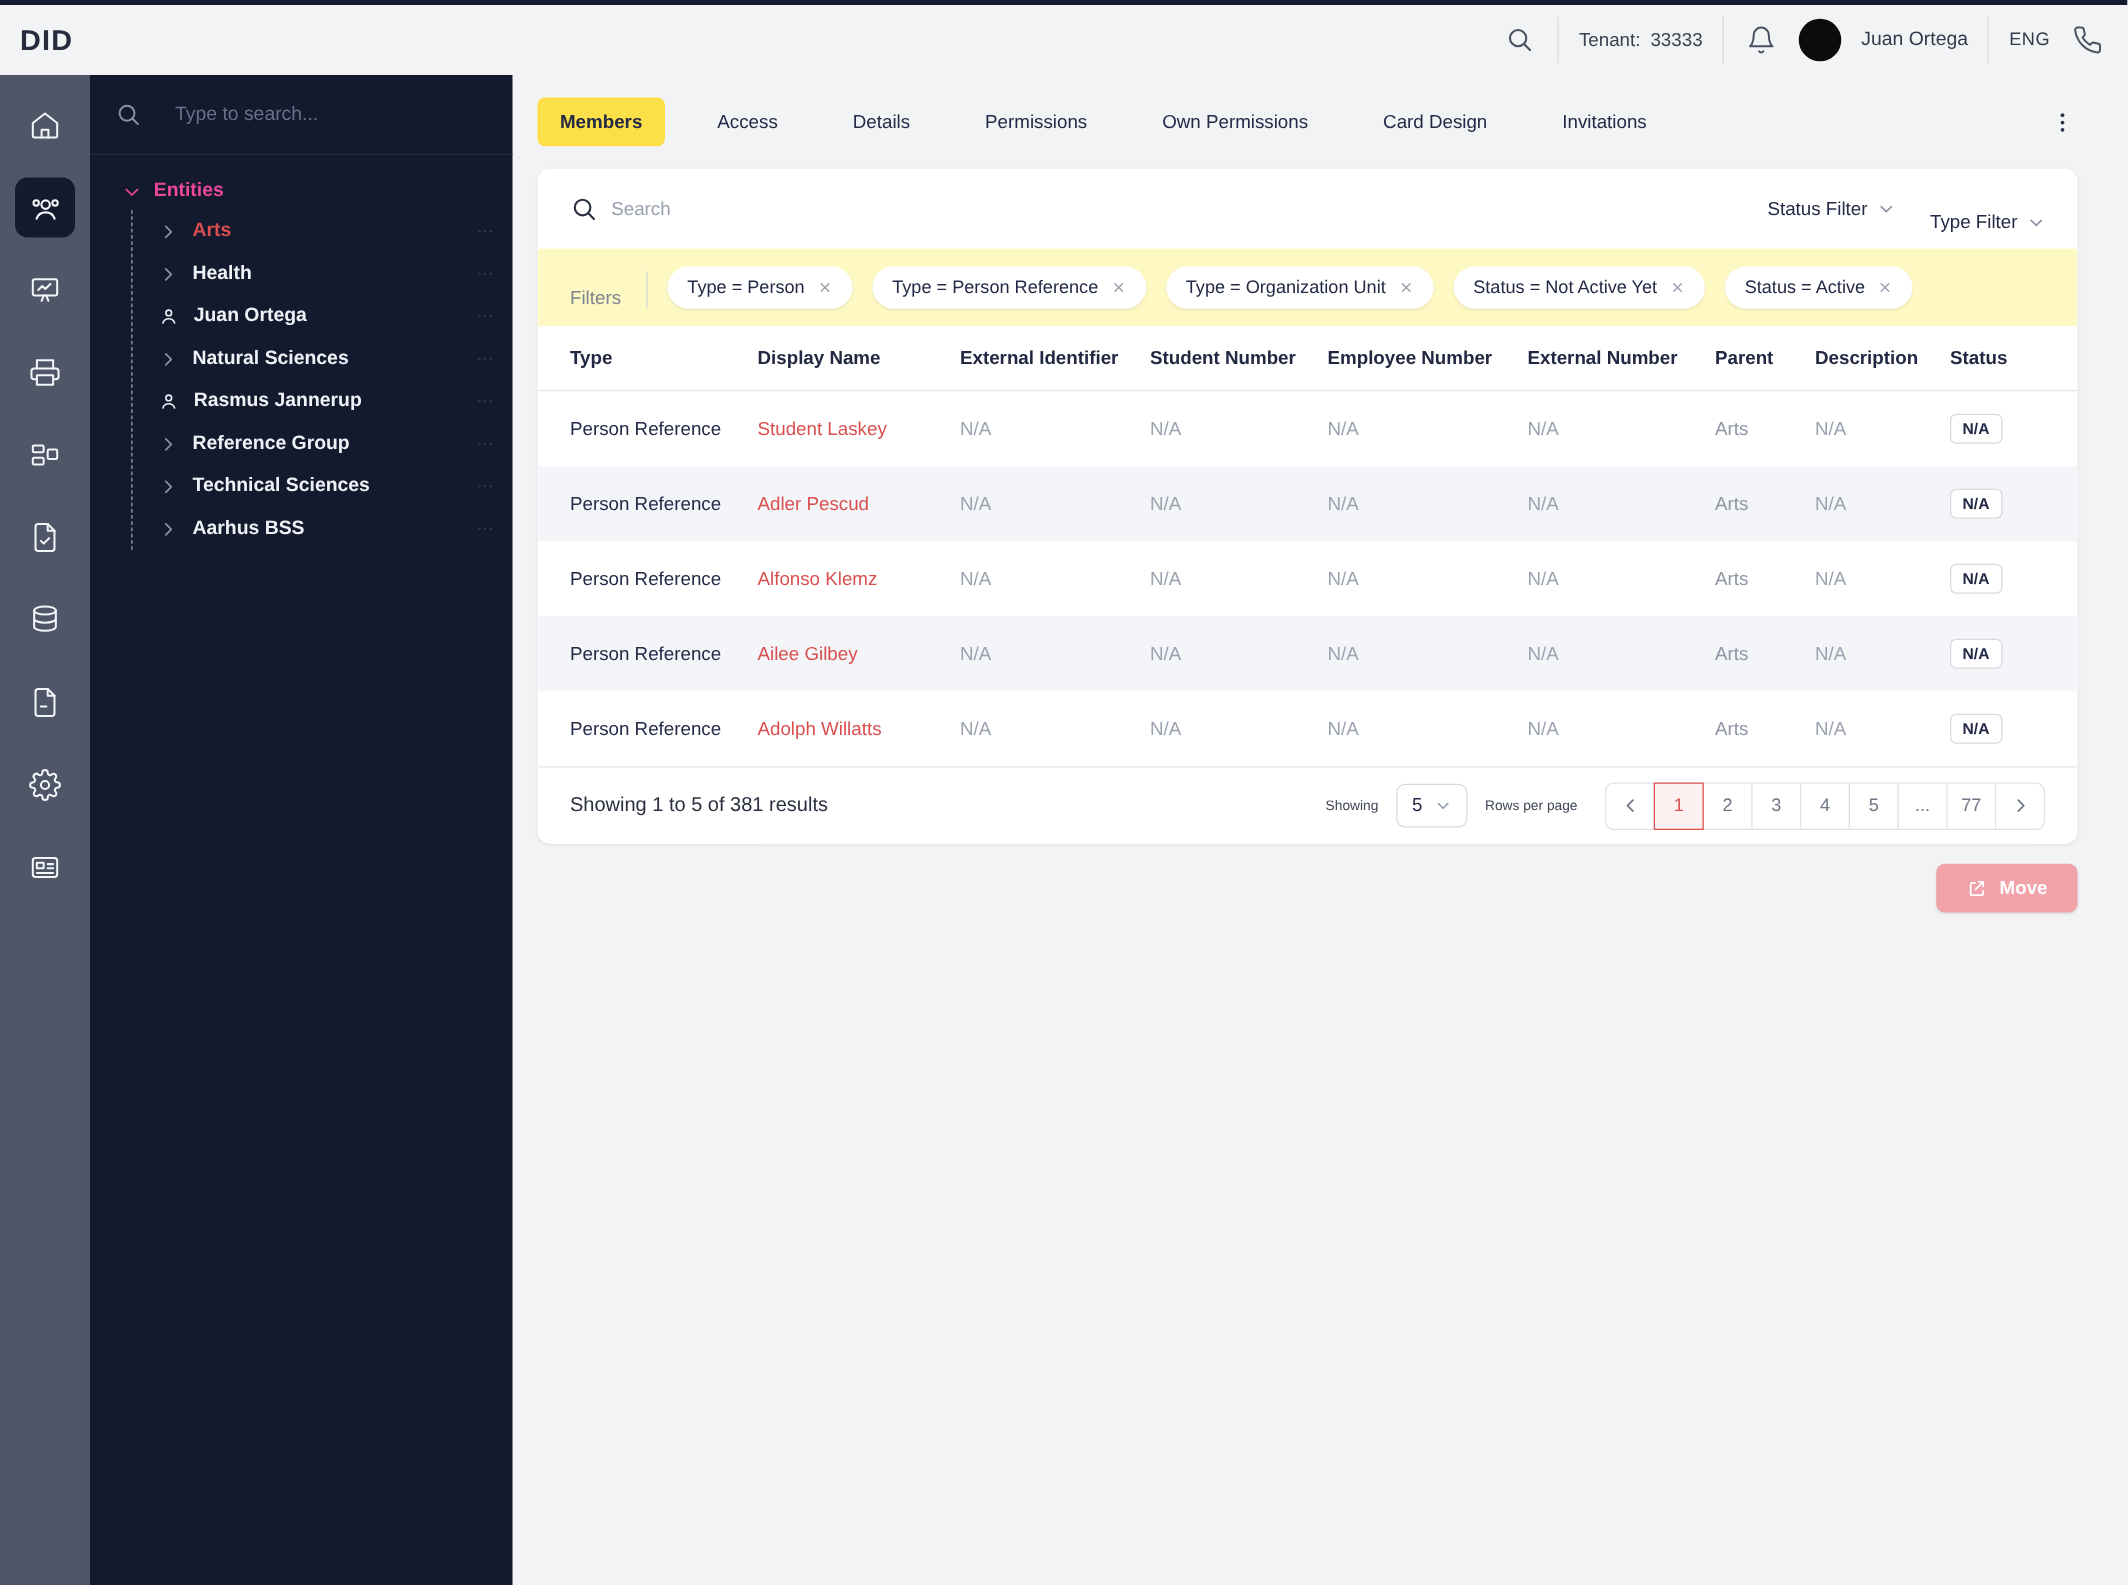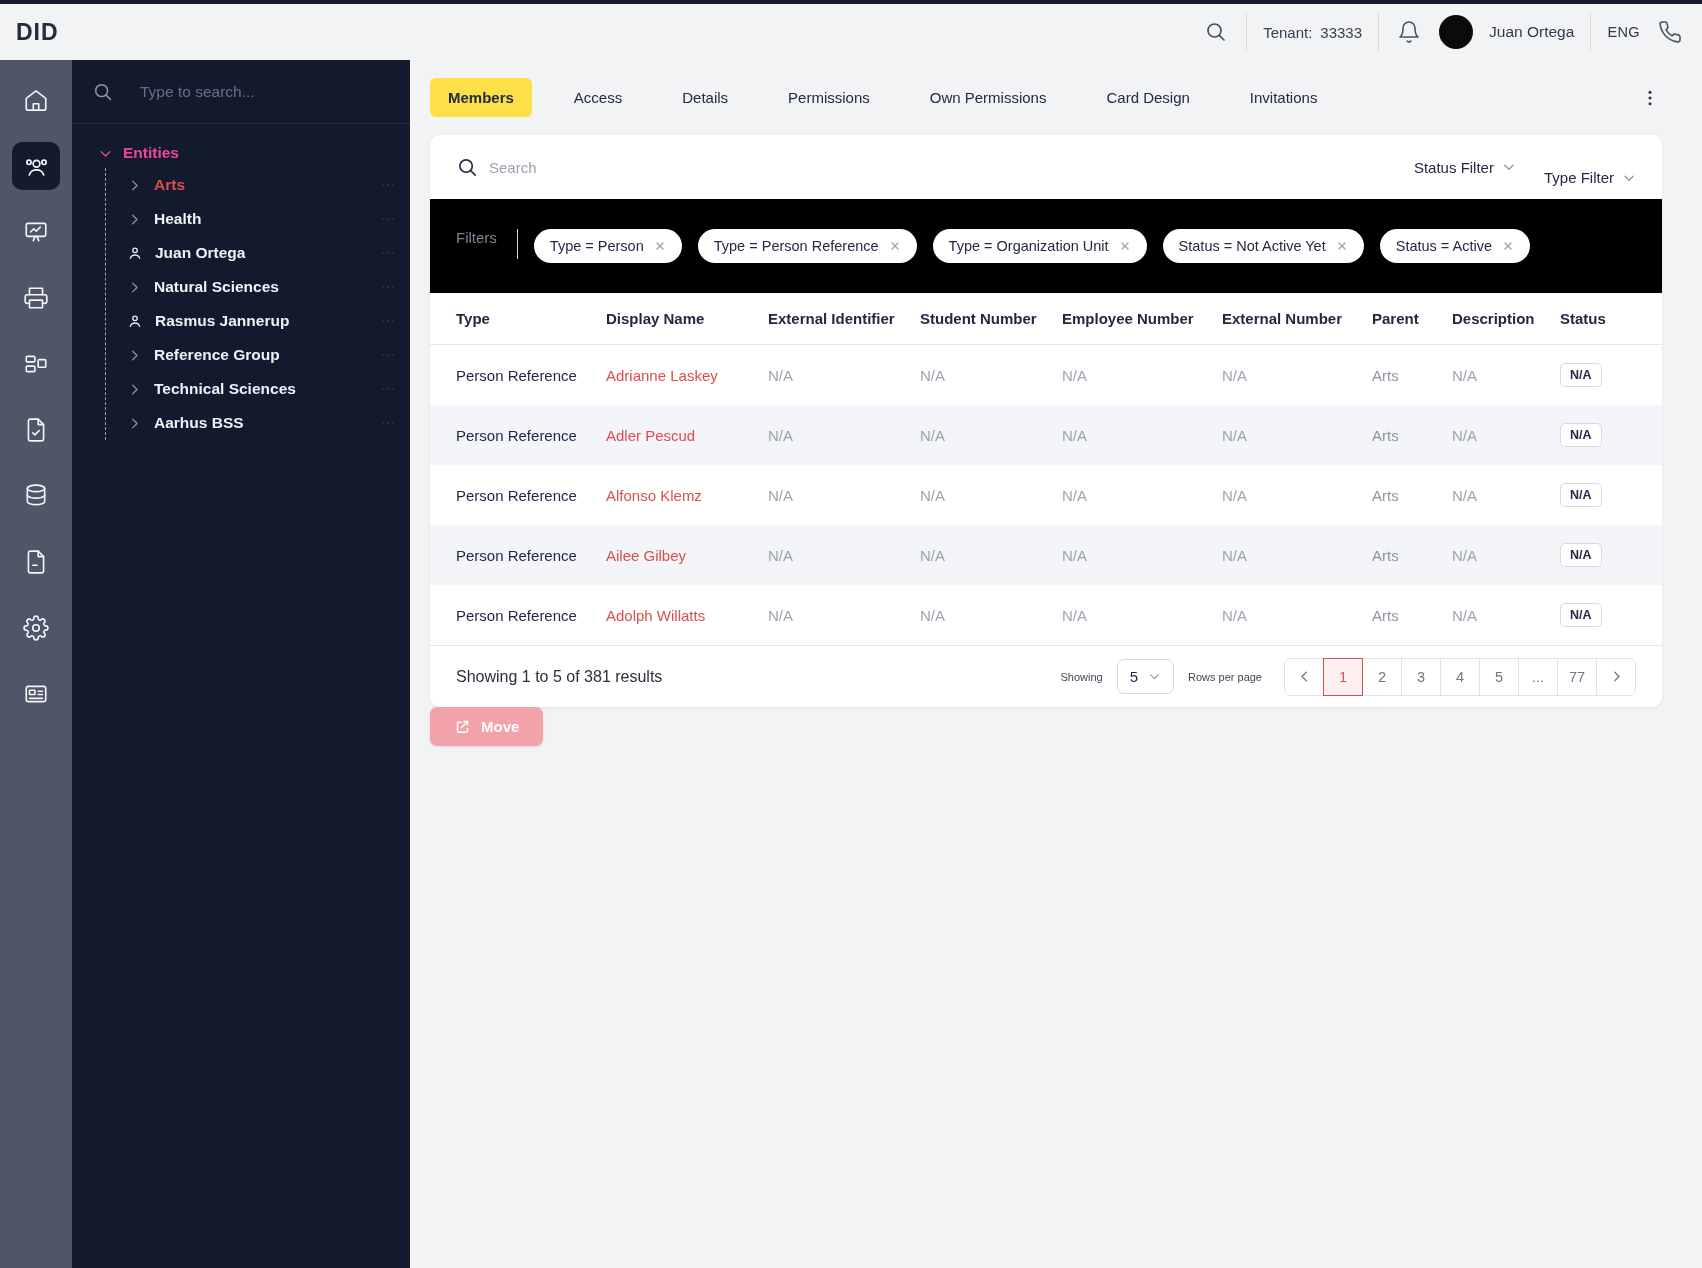--- a/index.html
+++ b/index.html
@@ -95,22 +95,22 @@
   }
   .card-search input::placeholder { color:#9aa1ae; }
   .filter-dd {
     display:flex; align-items:center; gap:8px; font-size:15px; color:#232946;
     background:none; border:none; cursor:pointer; font-family:inherit;
   }
   .filter-dd + .filter-dd { margin-left:18px;margin-top:21px; }
   .filter-dd .chev { color:#8b93a7; }
 
   .chips-strip {
-    background:#000000; display:flex; align-items:flex-start; gap:16px;
-    padding:30px 26px;
+    background:#fef9c3; display:flex; align-items:flex-end; gap:16px;
+    padding:14px 26px;
   }
   .chips-label { color:#7c8494; font-size:15px; margin-right:4px; }
   .chips-div { width:1px; height:30px; background:#d2d5db; }
   .chip {
     display:flex; align-items:center; gap:10px; background:#fff;
     border:none; border-radius:19px; padding:9px 16px; font-size:14.5px;
     color:#232946; box-shadow:0 1px 2px rgba(20,25,45,.10); cursor:pointer;
     font-family:inherit; white-space:nowrap;
   }
   .chip .x { color:#9aa1ae; display:flex; }
@@ -156,21 +156,21 @@
     margin-left:-1px; display:flex; align-items:center; justify-content:center;
   }
   .page-btn:first-child { border-radius:7px 0 0 7px; margin-left:0; }
   .page-btn:last-child { border-radius:0 7px 7px 0; }
   .page-btn.active {
     border:1px solid #d94f4f; background:#fdf0f0; color:#d94f4f;
     position:relative; z-index:1;
   }
   .page-btn .chev { color:#6e7585; }
 
-  .below-card { display:flex; padding-top:0; }
+  .below-card { display:flex; justify-content:flex-end; padding-top:16px; }
   .move-btn {
     display:flex; align-items:center; gap:10px; background:#f1a3a9;
     color:#ffffff; border:none; border-radius:7px; padding:11px 24px;
     font-size:15px; font-weight:600; cursor:pointer; font-family:inherit;
     box-shadow:0 1px 2px rgba(20,25,45,.10);
   }
 </style>
 </head>
 <body>
 
@@ -562,21 +562,21 @@
           <span>Student Number</span>
           <span>Employee Number</span>
           <span>External Number</span>
           <span>Parent</span>
           <span>Description</span>
           <span>Status</span>
         </div>
 
         <div class="tbl-row">
           <span class="cell-type">Person Reference</span>
-          <span class="cell-name">Adrianne Laskey</span>
+          <span class="cell-name">Student Laskey</span>
           <span class="cell-na">N/A</span>
           <span class="cell-na">N/A</span>
           <span class="cell-na">N/A</span>
           <span class="cell-na">N/A</span>
           <span class="cell-parent">Arts</span>
           <span class="cell-na">N/A</span>
           <span><span class="badge">N/A</span></span>
         </div>
 
         <div class="tbl-row alt">

